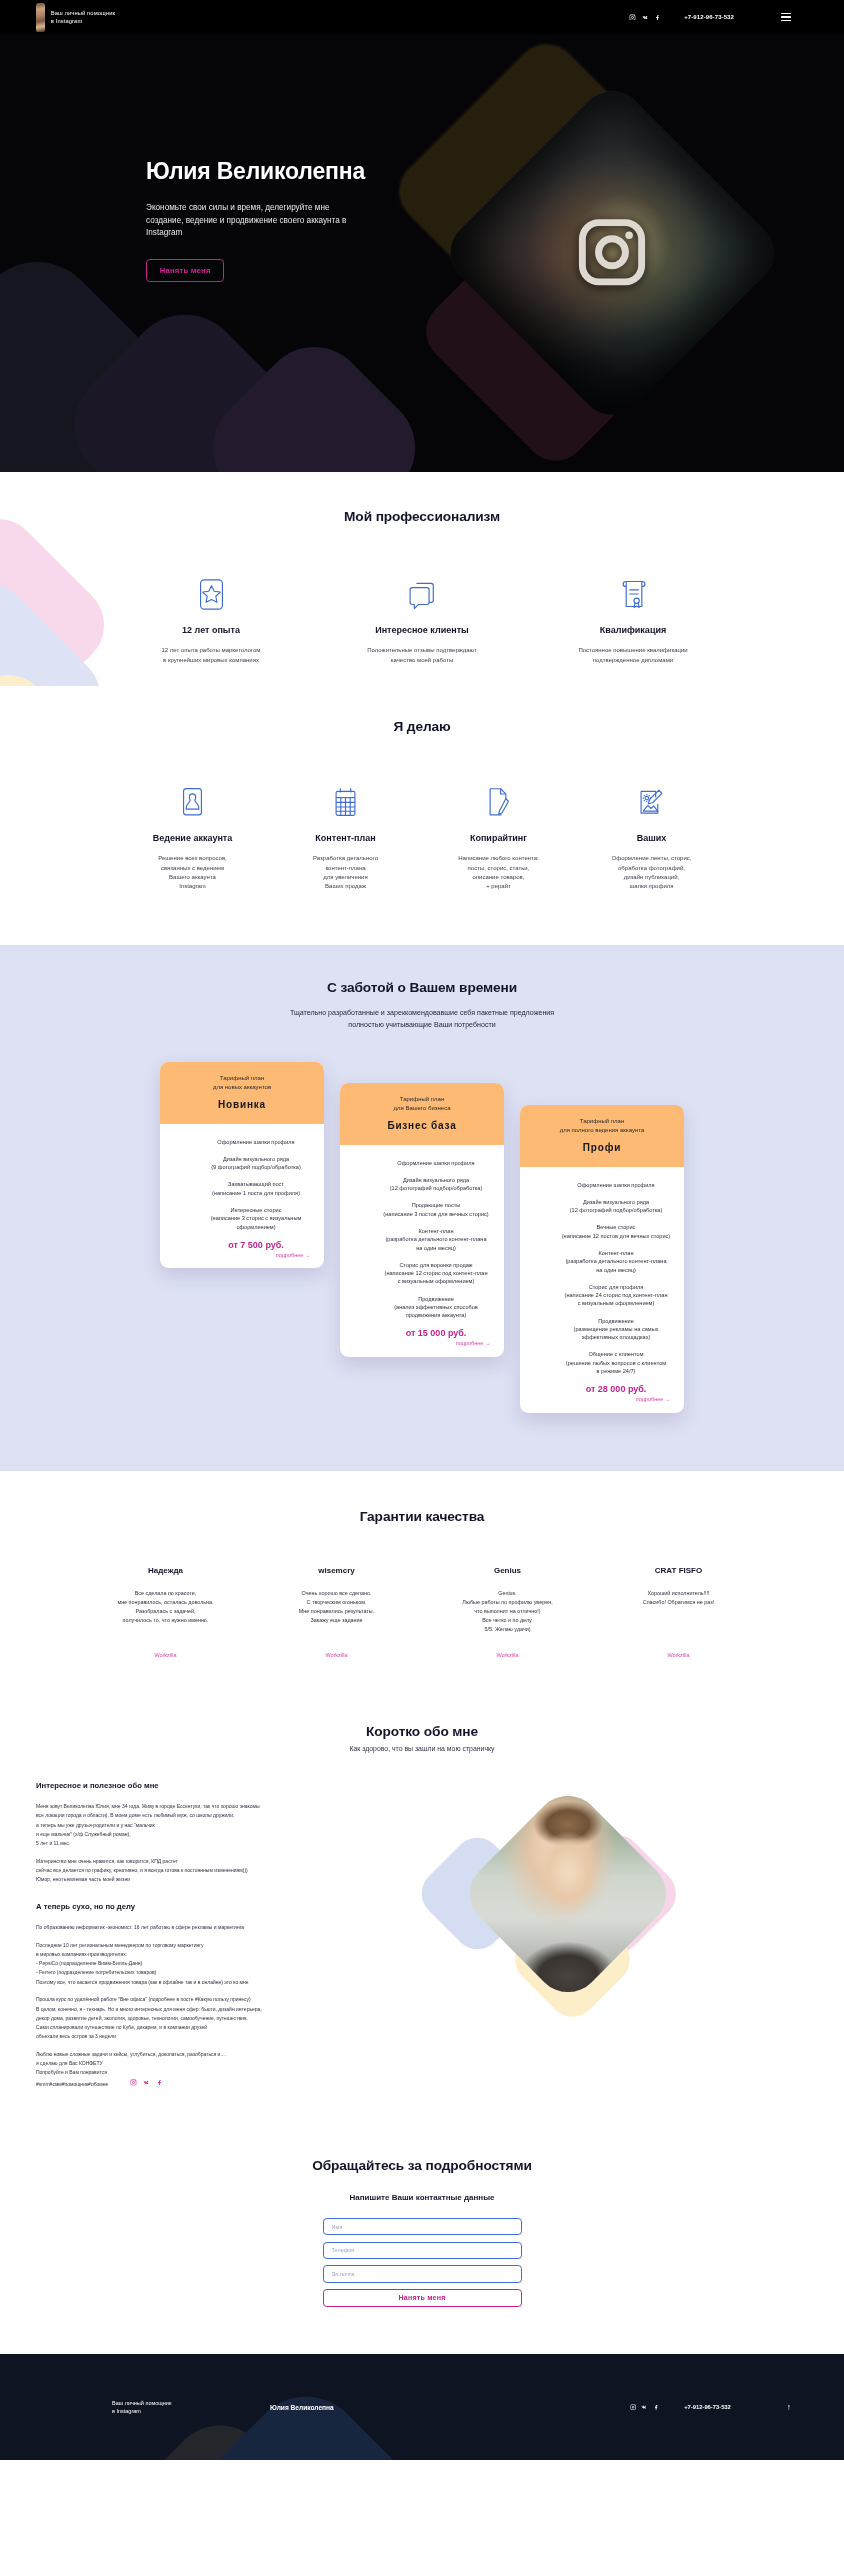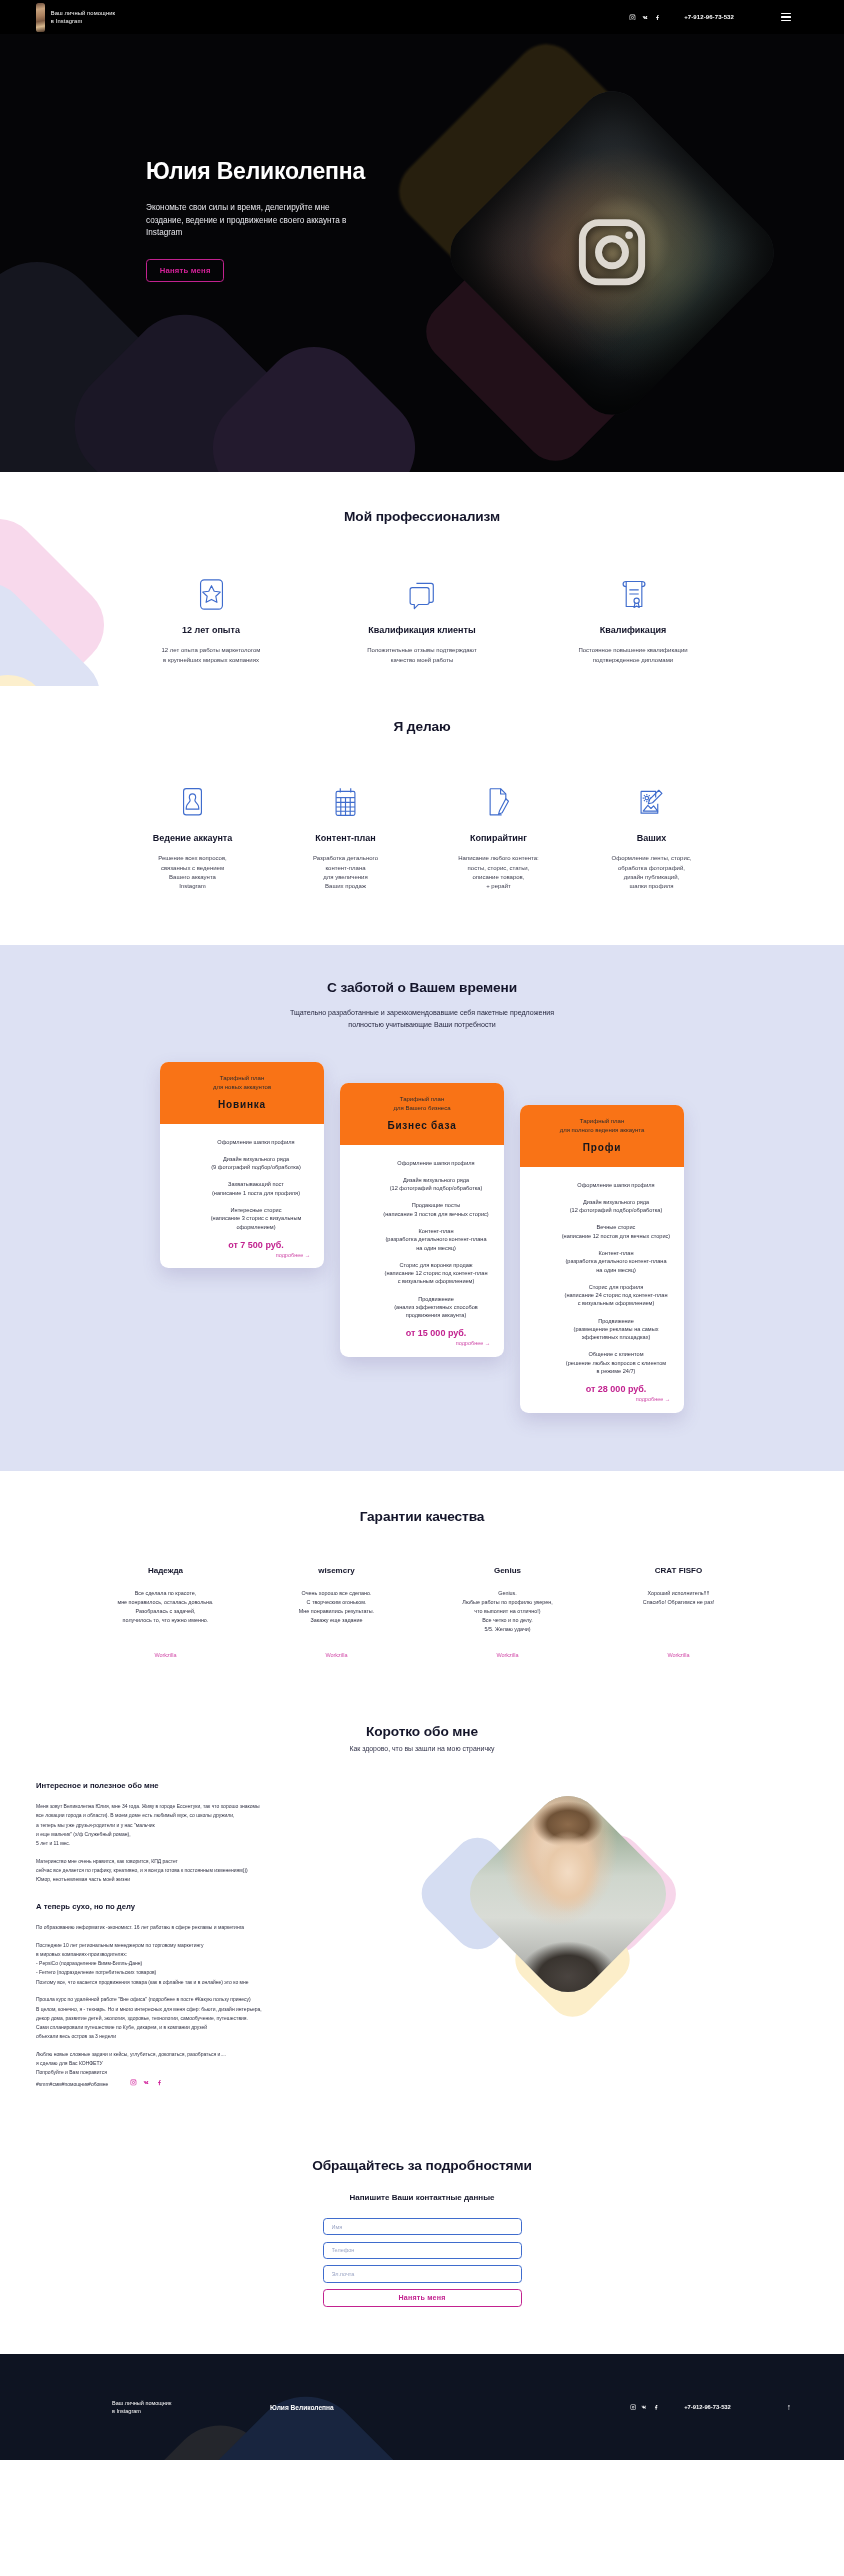--- a/index.html
+++ b/index.html
@@ -123,21 +123,21 @@
   .pricing .h2 { margin-bottom:13.7px; }
   .pricing-sub { text-align:center; font-size:7.1px; line-height:1.62; color:#272840; margin-bottom:31px; }
   .cards { display:flex; justify-content:center; align-items:flex-start; gap:16px; }
   .card {
     width:164px; background:#fff; border-radius:8.4px; overflow:hidden;
     box-shadow:0 7.4px 18px rgba(90,70,140,.18);
   }
   .card-2 { margin-top:21px; }
   .card-3 { margin-top:43px; }
   .card-head {
-    background:#f97316; padding:11.6px 9.5px 13.7px; text-align:center;
+    background:#fdba74; padding:11.6px 9.5px 13.7px; text-align:center;
   }
   .card-kicker { font-size:6px; line-height:1.5; color:#2a2a2f; }
   .card-name { margin-top:7.4px; font-size:10px; font-weight:700; letter-spacing:0.8px; color:#16161c; }
   .card-body { padding:13.7px 9.5px 10.6px; text-align:center;margin-left:28px; }
   .feat { font-size:5.6px; line-height:1.48; color:#2f3042; margin-bottom:9px; }
   .feat:last-of-type { margin-bottom:2.1px; }
   .price { margin-top:8.4px; font-size:9px; font-weight:700; color:#c2228f; text-align:center; }
   .more { margin-top:2.1px; font-size:5.5px; color:#cf4aa8; text-align:right; padding-right:4.2px; cursor:pointer; }
 
   
@@ -315,21 +315,21 @@
 в крупнейших мировых компаниях</div>
       </div>
 
       <div>
         <div class="icon-lg">
           <svg width="27.4" height="31" viewBox="0 0 52 58" fill="none" stroke="#3f6ccd" stroke-width="2.2" stroke-linejoin="round">
             <path d="M16 6h28a4 4 0 0 1 4 4v28a4 4 0 0 1-4 4h-4"></path>
             <path d="M8 14h28a4 4 0 0 1 4 4v24a4 4 0 0 1-4 4H20l-8 8v-8H8a4 4 0 0 1-4-4V18a4 4 0 0 1 4-4z"></path>
           </svg>
         </div>
-        <div class="itm-title">Квалификация клиенты</div>
+        <div class="itm-title">Интересное клиенты</div>
         <div class="itm-desc" style="white-space:pre-line">Положительные отзывы подтверждают
 качество моей работы</div>
       </div>
 
       <div>
         <div class="icon-lg">
           <svg width="25" height="33" viewBox="0 0 48 62" fill="none" stroke="#3f6ccd" stroke-width="2.2" stroke-linejoin="round">
             <path d="M10 6h30v48H10z"></path>
             <path d="M10 6c-4 0-6 2-6 5s2 5 6 5"></path>
             <path d="M40 6c4 0 6 2 6 5s-2 5-6 5"></path>

